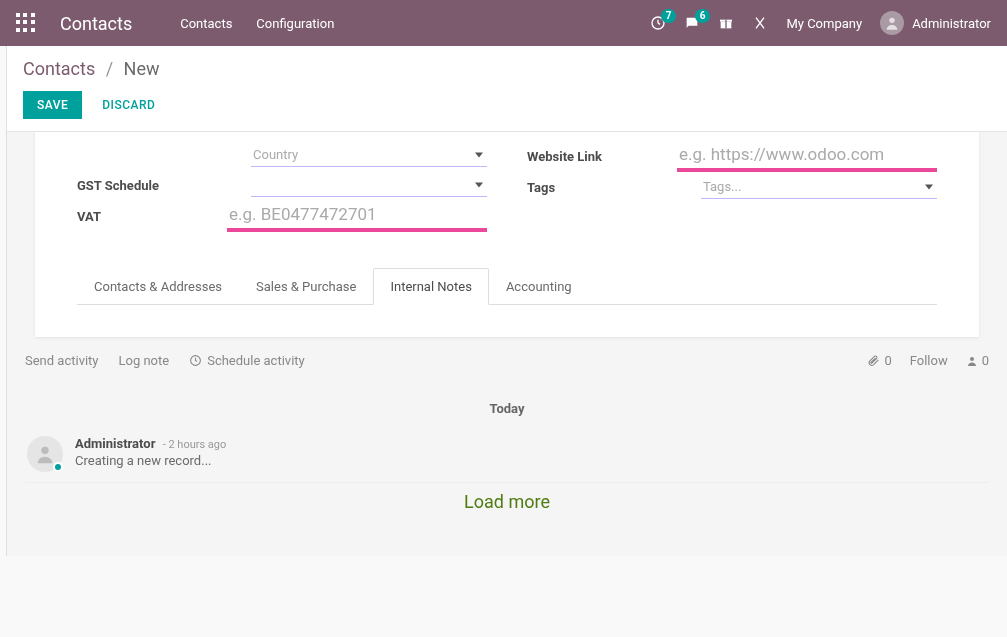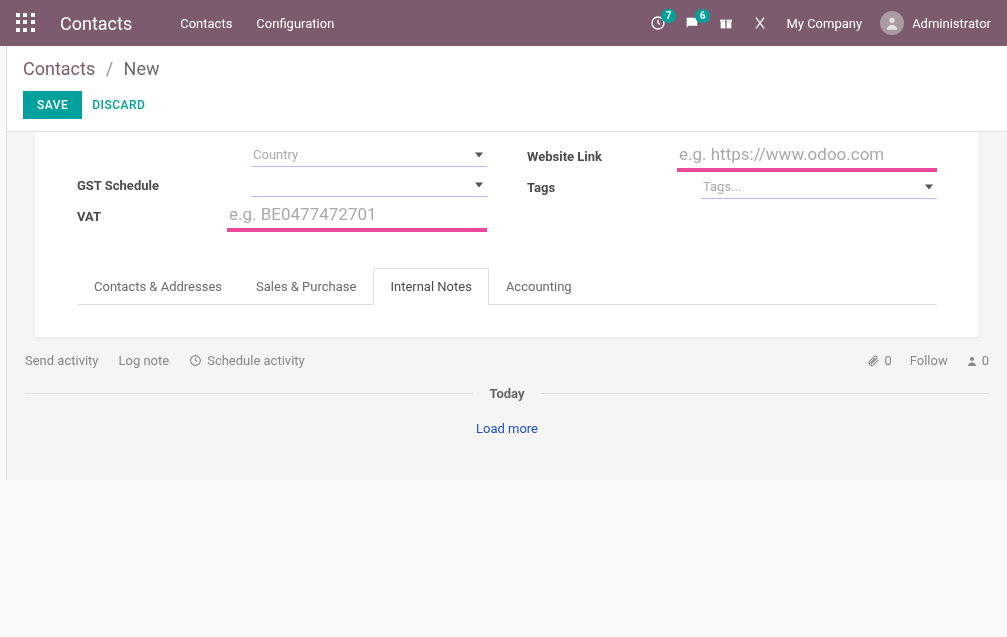--- a/index.html
+++ b/index.html
@@ -16,21 +16,21 @@
     .company { font-size: 13px; cursor: pointer; text-align: center; }
     .user { display: flex; align-items: center; gap: 8px; cursor: pointer; }
     .avatar-sm { width: 24px; height: 24px; border-radius: 50%; background: #a99aa3; display: flex; align-items: center; justify-content: center; }
     .avatar-sm svg { width: 16px; height: 16px; }
     
     .content-wrap { background: #fff; border-left: 1px solid #e0e0e0; margin-left: 6px; }
     .breadcrumb-bar { padding: 12px 16px 8px 16px; }
     .breadcrumb { font-size: 18px; color: #6b6b6b; }
     .breadcrumb a { color: #7c5b6e; text-decoration: none; cursor: pointer; }
     .breadcrumb .sep { margin: 0 6px; color: #999; }
-    .action-row { padding: 4px 16px 12px 16px; display: flex; align-items: center; }
+    .action-row { padding: 4px 16px 12px 16px; display: flex; gap: 10px; align-items: center; }
     .btn-save { background: #00a09d; color: #fff; border: none; padding: 7px 14px; font-size: 12px; font-weight: 500; cursor: pointer; letter-spacing: 0.5px; }
     .btn-discard { background: transparent; color: #00a09d; border: none; padding: 7px 10px; font-size: 12px; font-weight: 500; cursor: pointer; letter-spacing: 0.5px; }
     
     .main-area { background: #f5f5f5; padding: 0 0 40px 0; border-top: 1px solid #e5e5e5; }
     .form-card { background: #fff; margin: 0 28px; padding: 0 42px 32px 42px; box-shadow: 0 1px 3px rgba(0,0,0,0.08); }
     .form-grid { display: grid; grid-template-columns: 1fr 1fr; column-gap: 40px; padding-top: 8px; }
     .form-row { display: flex; align-items: center; min-height: 30px; }
     .form-label { width: 150px; font-size: 13px; color: #4c4c4c; font-weight: 700; }
     .form-input { flex: 1; border: none; border-bottom: 4px solid #ec4899; padding: 4px 2px; font-size: 17px; color: #0369a1; background: transparent; outline: none; }
     .form-input::placeholder { color: #aaaaaa; }
@@ -45,32 +45,32 @@
     .tab-body { padding: 16px 2px 30px 2px; }
     .note-area { font-size: 13px; color: #aaaaaa; }
 
     .chatter { margin: 0 10px; padding: 16px 8px 0 8px; }
     .chatter-actions { display: flex; align-items: center; padding: 0 0 12px 0; }
     .chatter-btn { color: #888; font-size: 13px; margin-right: 20px; cursor: pointer; display: inline-flex; align-items: center; gap: 5px; }
     .chatter-right { margin-left: auto; display: flex; align-items: center; gap: 18px; color: #888; font-size: 13px; }
     .chatter-follow { cursor: pointer; text-align: right; }
     .chatter-count { display: inline-flex; align-items: center; gap: 4px; }
 
-    .divider-wrap { display: flex; align-items: center; margin: 6px 0 12px 0; }
+    .divider-wrap { display: flex; align-items: center; margin: 21px 0 12px 0; flex-direction: column; }
     .divider-line { flex: 1; height: 1px; background: #e0e0e0; }
     .divider-text { padding: 0 16px; font-size: 13px; color: #666; font-weight: 700; }
 
     .msg { display: flex; gap: 12px; padding: 8px 2px 10px 2px; border-bottom: 1px solid #eee; }
     .msg-avatar { width: 36px; height: 36px; border-radius: 50%; background: #e5e5e5; display: flex; align-items: center; justify-content: center; position: relative; }
     .presence-dot { position: absolute; bottom: 0; right: 0; width: 10px; height: 10px; background: #00a09d; border-radius: 50%; border: 2px solid #fff; }
     .msg-body { flex: 1; }
     .msg-author { font-weight: 700; font-size: 13px; color: #4c4c4c; display: inline; }
     .msg-time { font-size: 11px; color: #999; margin-left: 4px; }
     .msg-text { font-size: 13px; color: #6b6b6b; margin-top: 2px; }
-    .load-more { text-align: center; padding: 8px 0 4px 0; color: #1d4ed8; font-size: 13px; cursor: pointer; }
+    .load-more { text-align: center; padding: 8px 0 4px 0; color: #4d7c0f; font-size: 18px; cursor: pointer; }
   </style>
 </head>
 <body>
 
 <div class="topbar">
   <div class="apps-grid">
     <span></span>
       <span></span>
       <span></span>
       <span></span>
@@ -212,16 +212,30 @@
           </span>
         </div>
       </div>
 
       <div class="divider-wrap">
         <div class="divider-line"></div>
         <div class="divider-text">Today</div>
         <div class="divider-line"></div>
       </div>
 
+      <div class="msg">
+        <div class="msg-avatar">
+          <svg width="22" height="22" viewBox="0 0 24 24" fill="#bcbcbc">
+              <circle cx="12" cy="8" r="4"></circle>
+              <path d="M4 22c0-4 4-7 8-7s8 3 8 7z"></path>
+            </svg>
+          <div class="presence-dot"></div>
+        </div>
+        <div class="msg-body">
+          <span class="msg-author">Administrator</span>
+          <span class="msg-time">- 2 hours ago</span>
+          <div class="msg-text">Creating a new record...</div>
+        </div>
+      </div>
       <div class="load-more">Load more</div>
     </div>
   </div>
 </div>
 
 </body></html>

